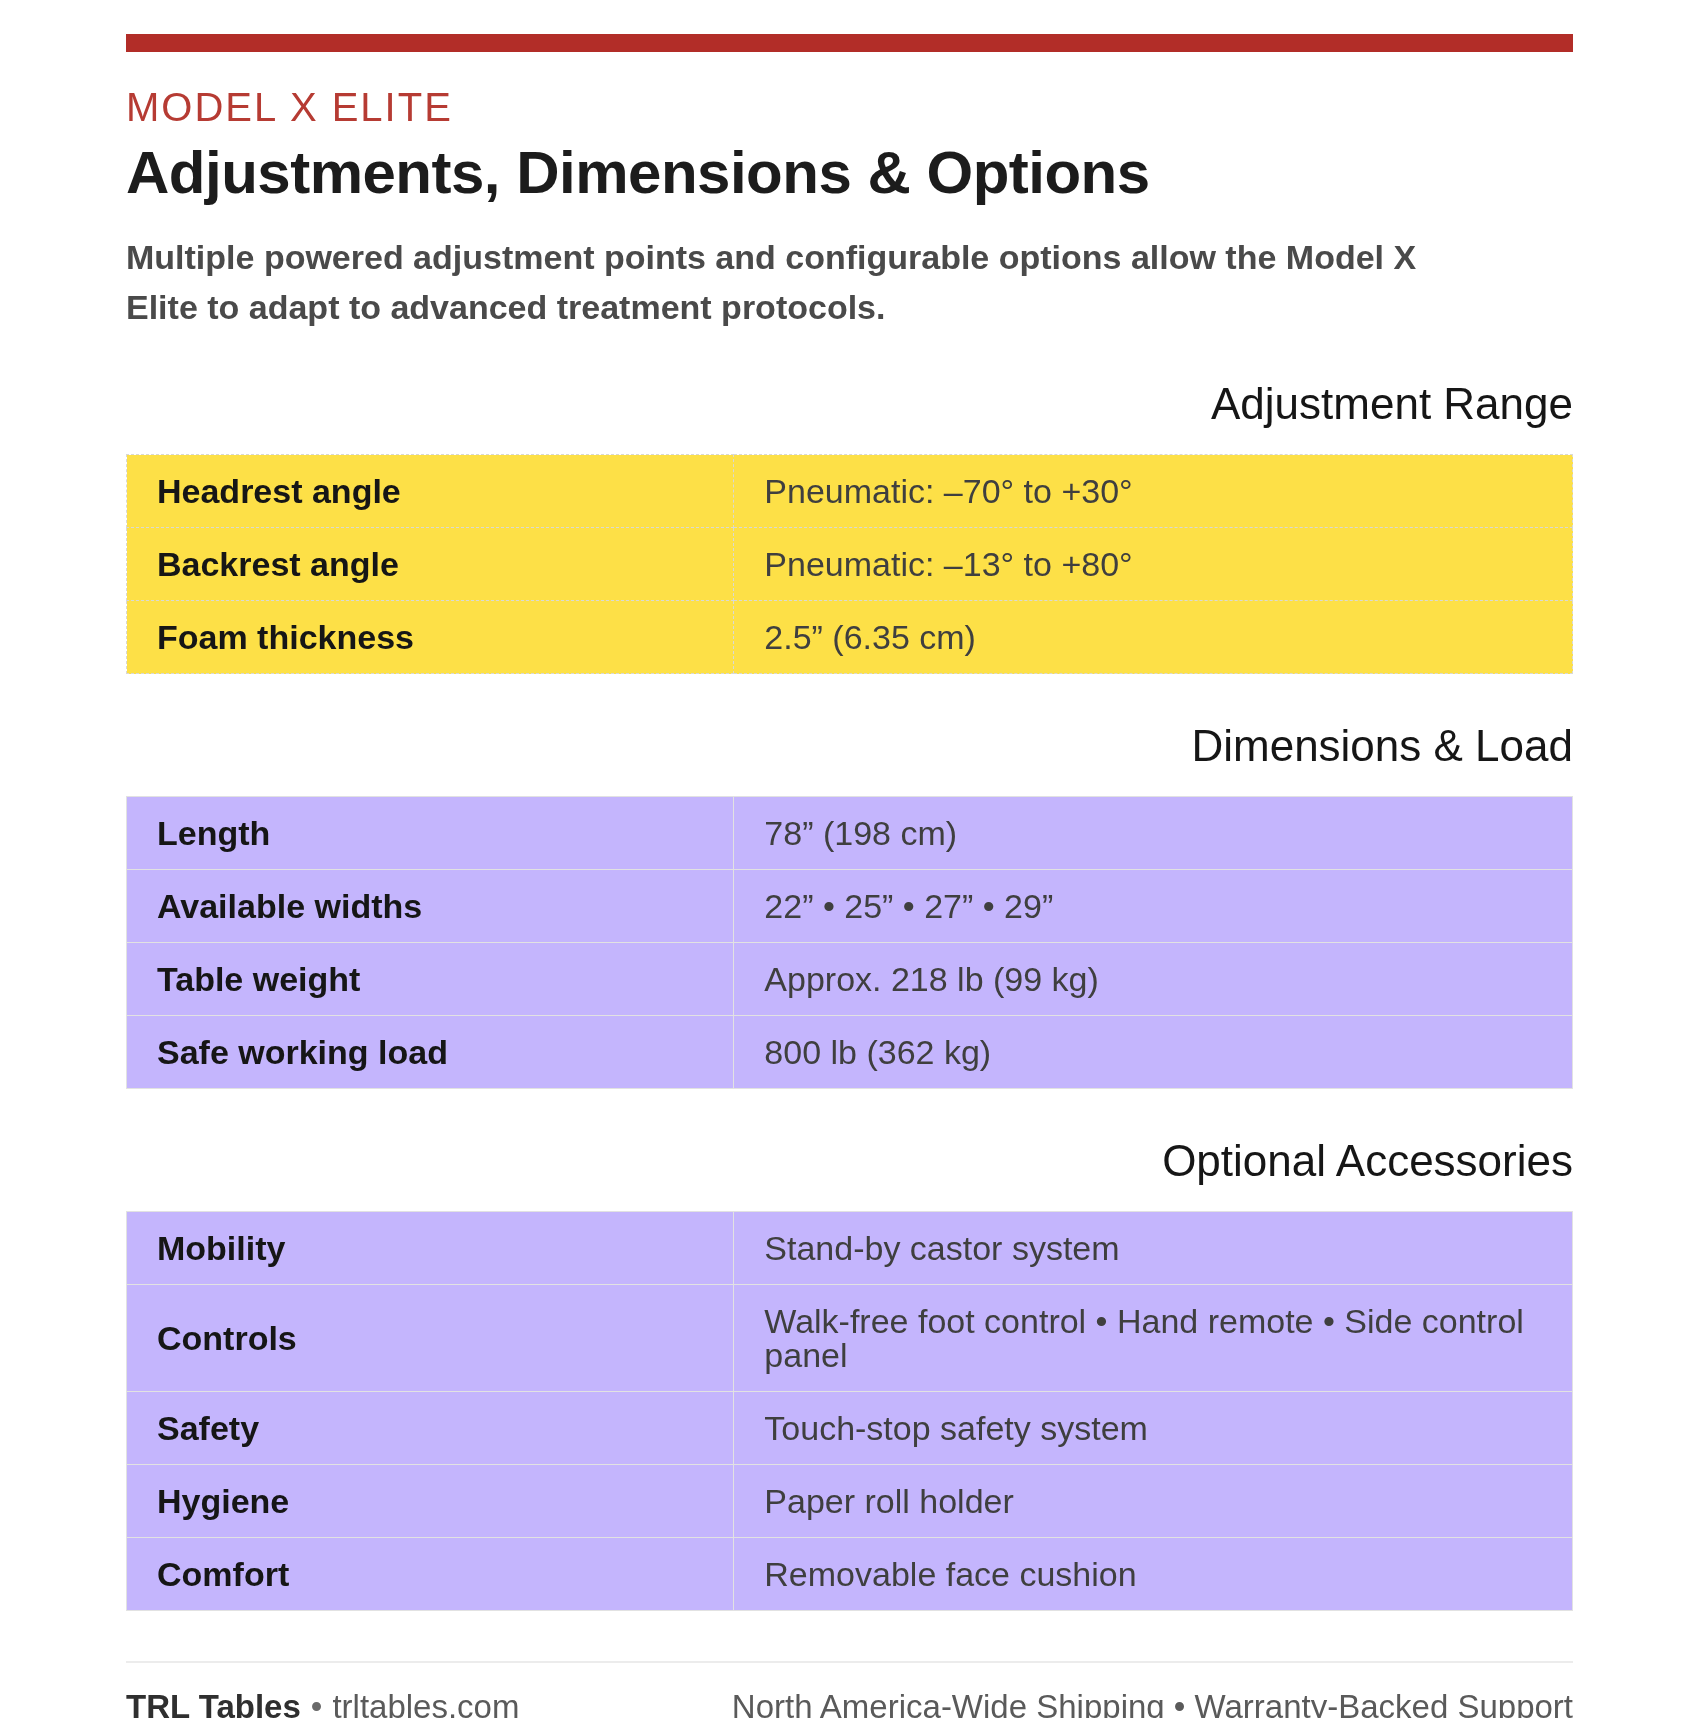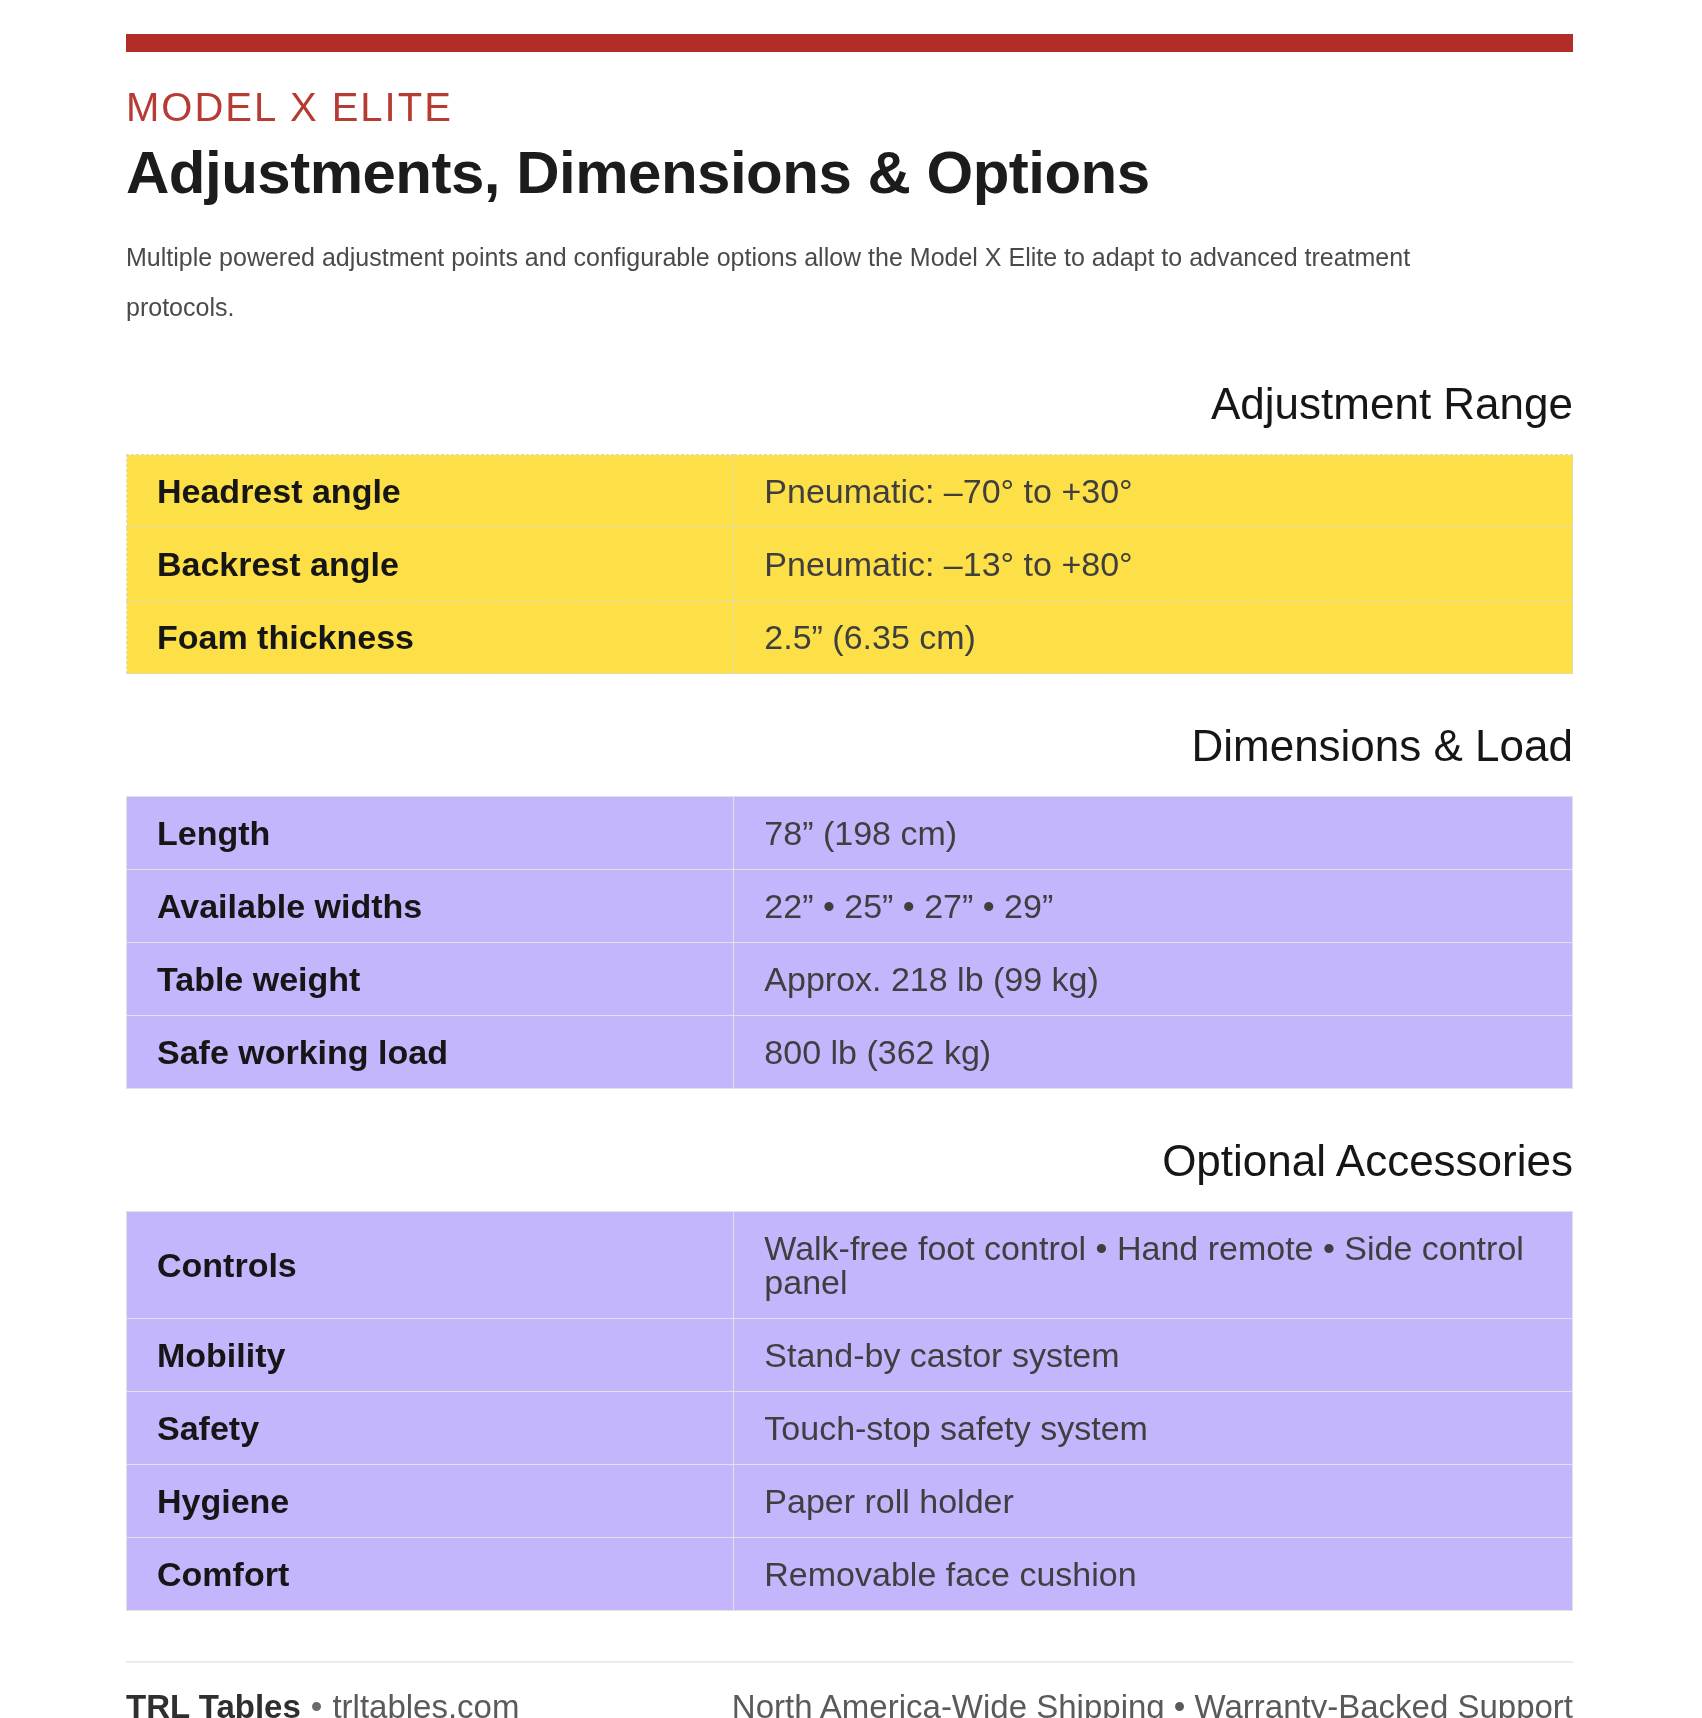--- a/index.html
+++ b/index.html
@@ -31,24 +31,25 @@
   h1.title {
     margin-top: 10px;
     font-size: 60px;
     line-height: 74px;
     font-weight: 700;
     letter-spacing: -0.5px;
     color: #1c1c1c;
   }
   .subtitle {
     margin-top: 22px;
-    font-size: 25px;
+    font-size: 34px;
     line-height: 50px;
     color: #4a4a4a;
     max-width: 1330px;
+    font-weight: bold;
   }
   h2.section-heading {
     margin-top: 46px;
     margin-bottom: 24px;
     font-size: 44px;
     line-height: 52px;
     font-weight: 400;
     color: #161616;
     text-align: right;
   }
@@ -163,26 +164,26 @@
   </table>
 
   <h2 class="section-heading">Optional Accessories</h2>
   <table class="spec bordered">
     <colgroup>
         <col class="c1">
         <col class="c2">
       </colgroup>
     <tbody>
       <tr>
+        <th>Mobility</th>
+        <td>Stand-by castor system</td>
+      </tr>
+      <tr>
         <th>Controls</th>
         <td>Walk-free foot control • Hand remote • Side control panel</td>
-      </tr>
-      <tr>
-        <th>Mobility</th>
-        <td>Stand-by castor system</td>
       </tr>
       <tr>
         <th>Safety</th>
         <td>Touch-stop safety system</td>
       </tr>
       <tr>
         <th>Hygiene</th>
         <td>Paper roll holder</td>
       </tr>
       <tr>

